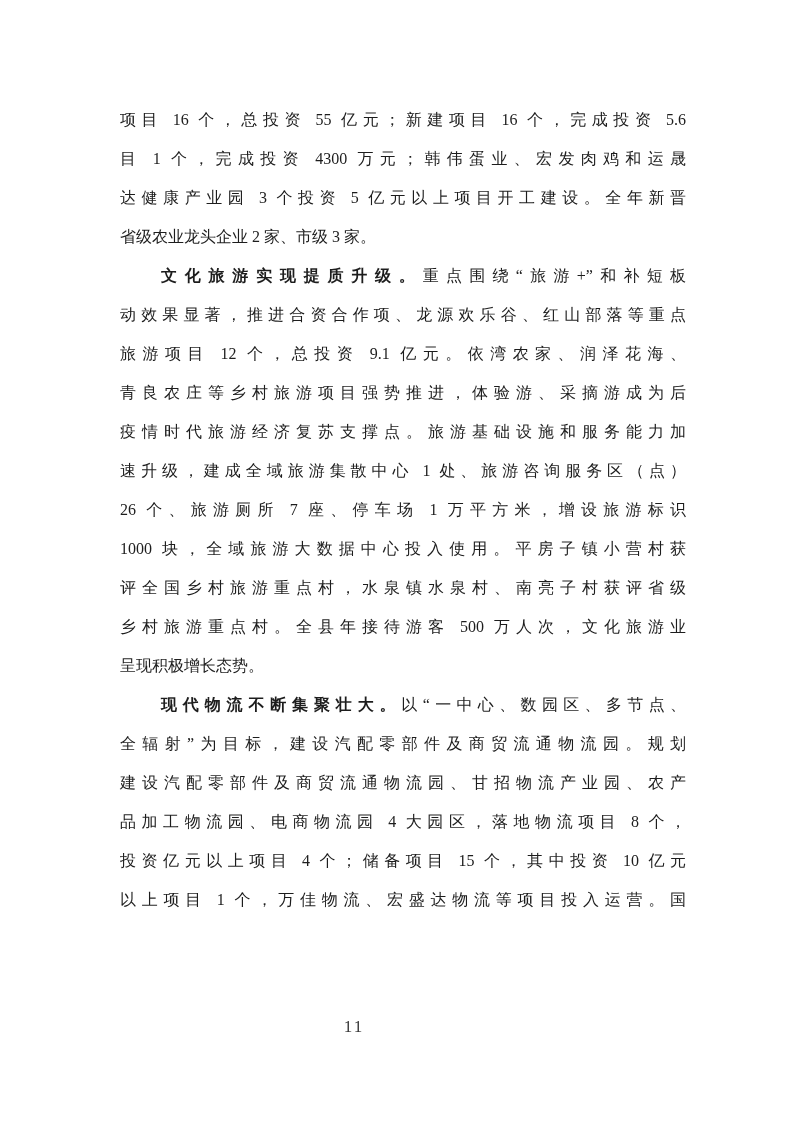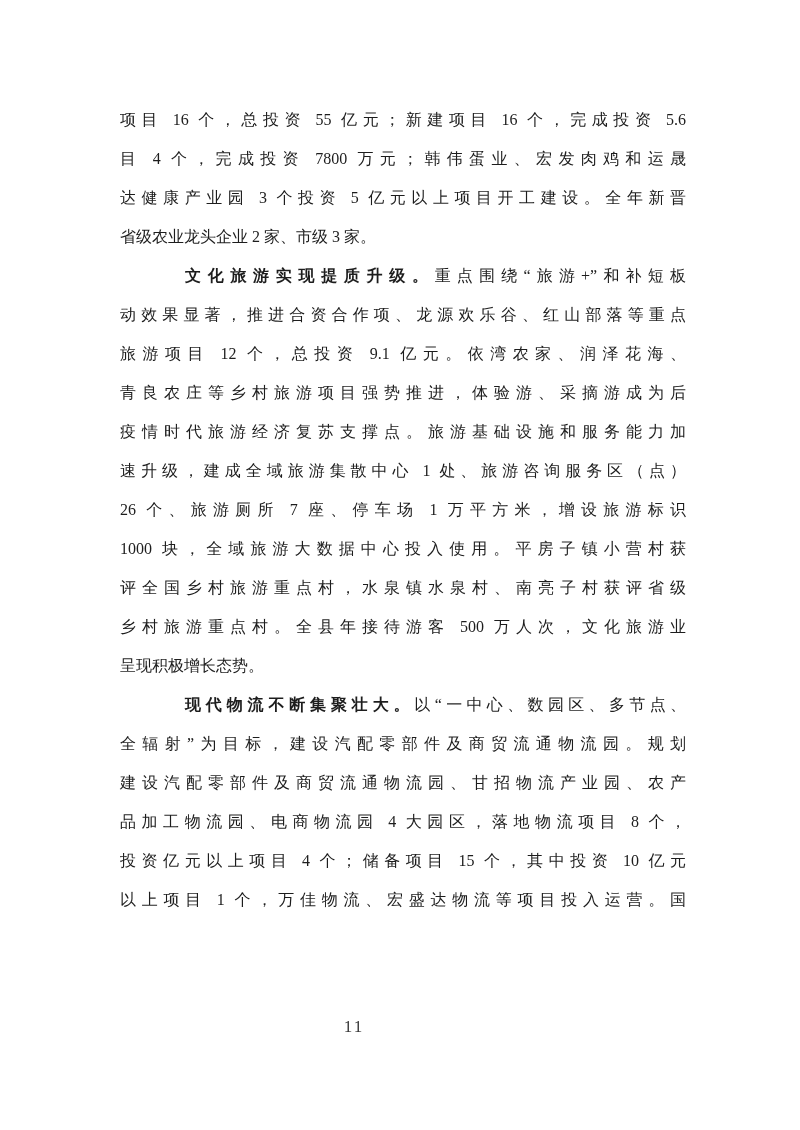--- a/index.html
+++ b/index.html
@@ -36,21 +36,20 @@
   }
   .line.para-end {
     text-align-last: left;
   }
   .line.indent {
     text-indent: 41px;
   }
   .lead {
     font-weight: 700;
     letter-spacing: 0.5px;
-    margin-left: 24px;
   }
   .page-number {
     position: absolute;
     top: 1016px;
     left: 0;
     width: 708px;
     text-align: center;
     font-size: 17px;
     line-height: 22px;
     color: #3a3a3a;
@@ -58,21 +57,21 @@
   }
 </style>
 </head>
 <body>
 
 <div class="page">
   <div class="doc">
 
     <div class="para">
       <div class="line">项目 16 个，总投资 55 亿元；新建项目 16 个，完成投资 5.6</div>
-      <div class="line">目 4 个，完成投资 7800 万元；韩伟蛋业、宏发肉鸡和运晟</div>
+      <div class="line">目 1 个，完成投资 4300 万元；韩伟蛋业、宏发肉鸡和运晟</div>
       <div class="line">达健康产业园 3 个投资 5 亿元以上项目开工建设。全年新晋</div>
       <div class="line para-end">省级农业龙头企业 2 家、市级 3 家。</div>
     </div>
 
     <div class="para">
       <div class="line indent"><span class="lead">文化旅游实现提质升级。</span><span>重点围绕“旅游+”和补短板</span></div>
       <div class="line">动效果显著，推进合资合作项、龙源欢乐谷、红山部落等重点</div>
       <div class="line">旅游项目 12 个，总投资 9.1 亿元。依湾农家、润泽花海、</div>
       <div class="line">青良农庄等乡村旅游项目强势推进，体验游、采摘游成为后</div>
       <div class="line">疫情时代旅游经济复苏支撑点。旅游基础设施和服务能力加</div>

